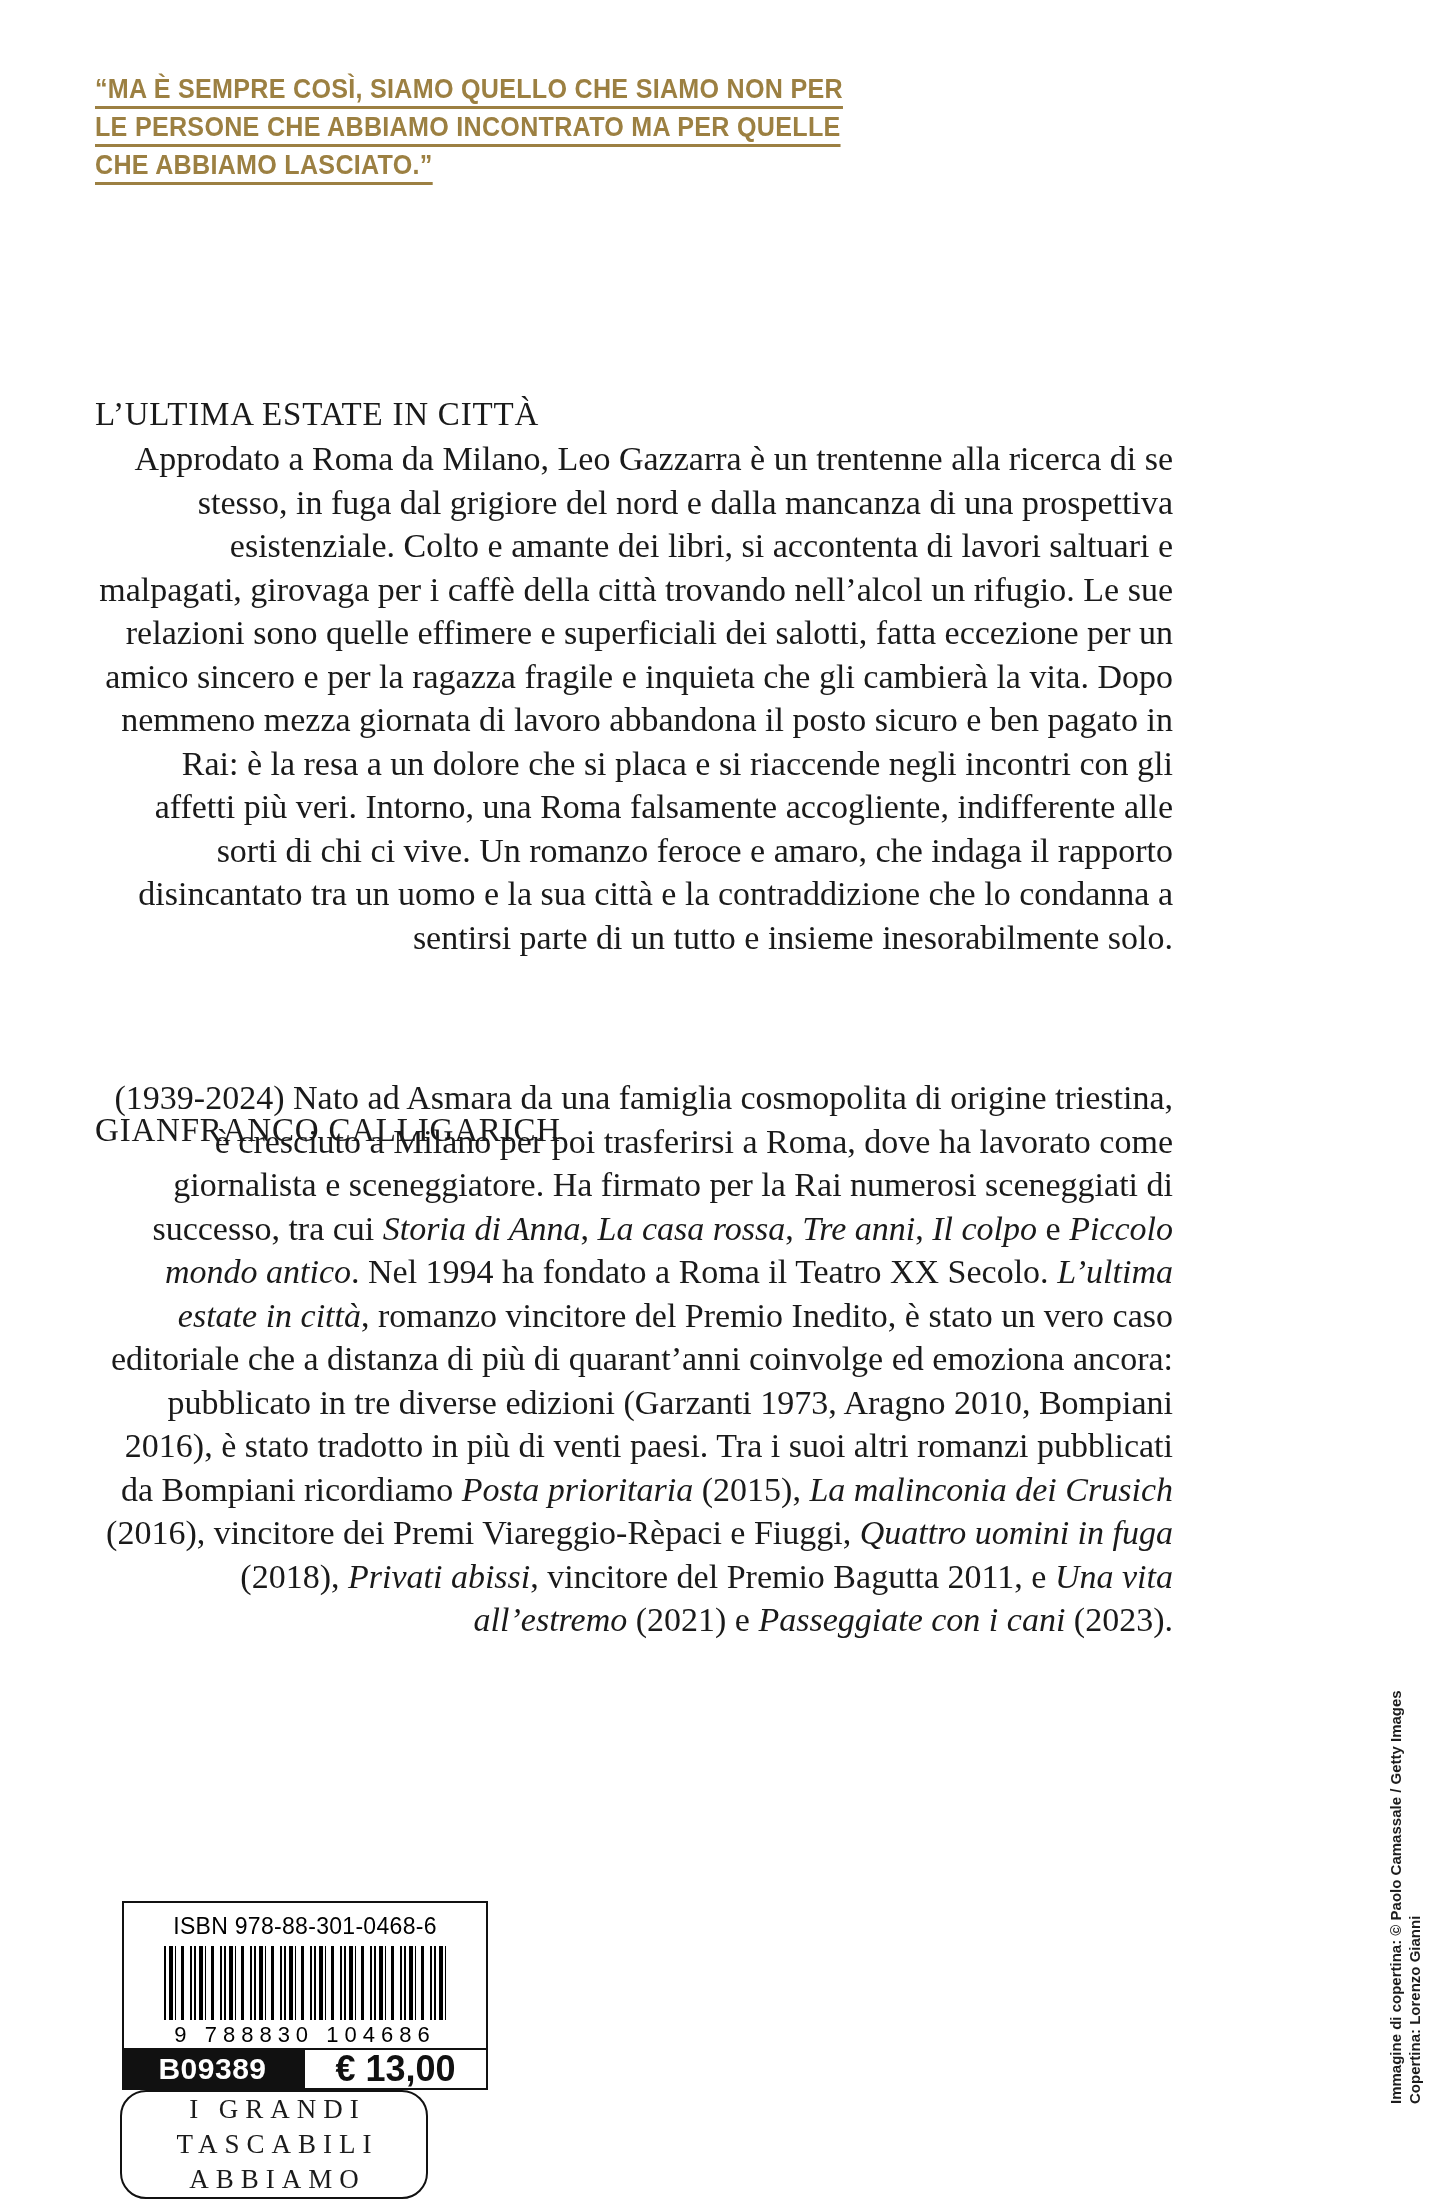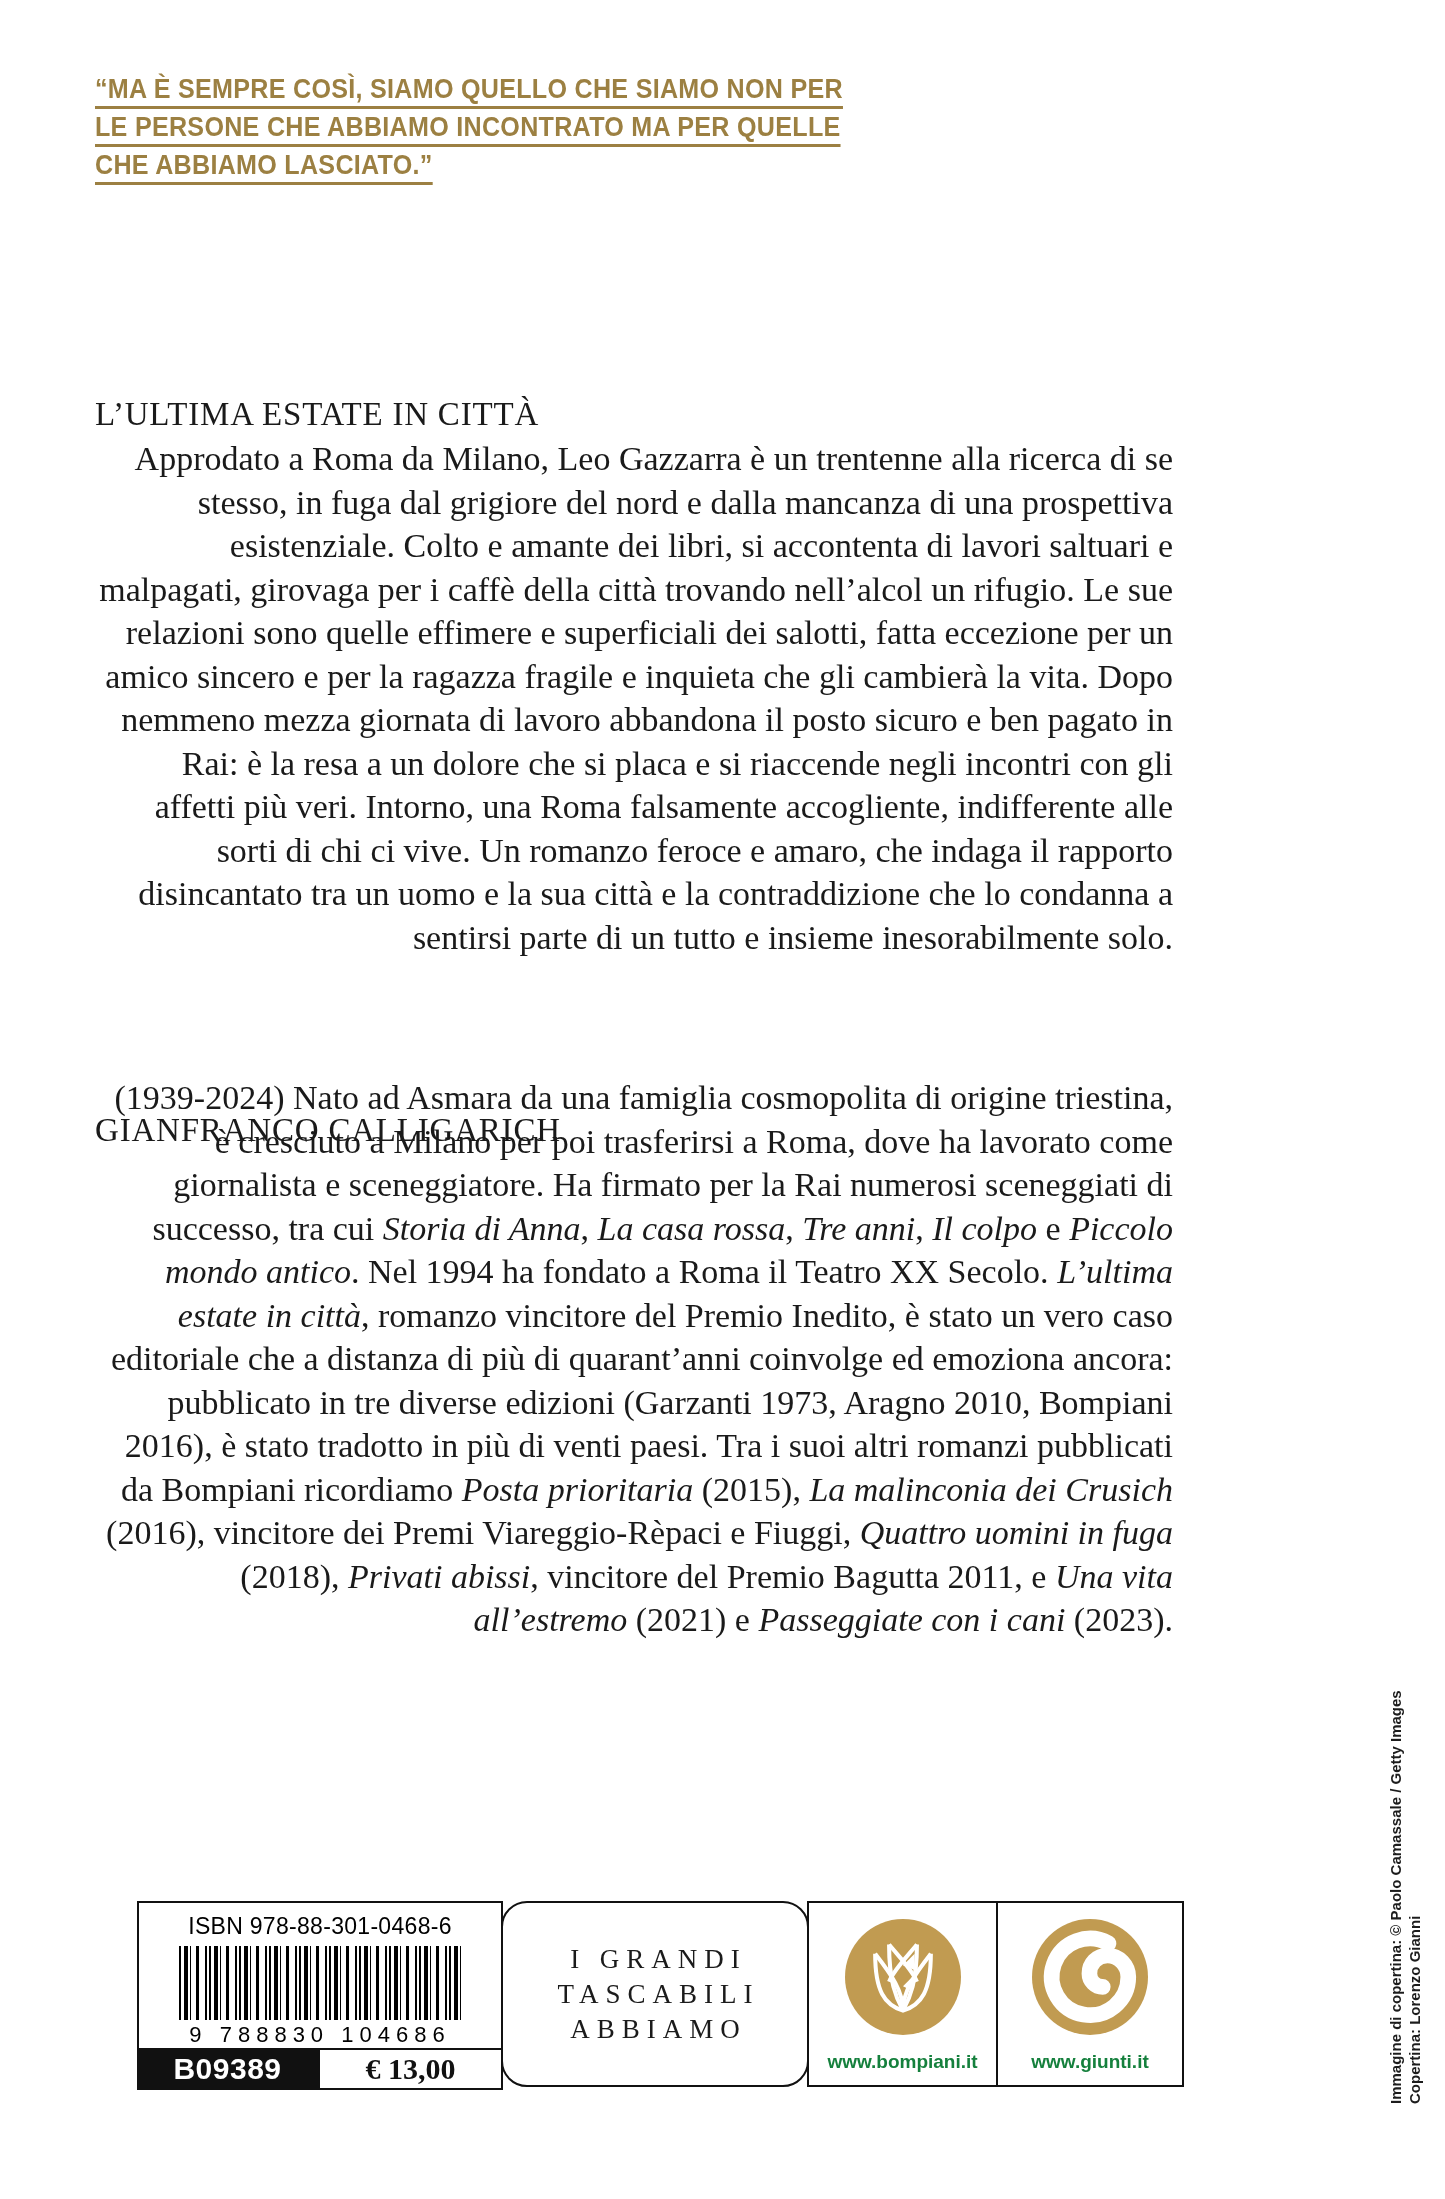--- a/index.html
+++ b/index.html
@@ -37,22 +37,22 @@
     font-family:"Liberation Serif",serif;font-weight:400;
     font-size:34px;line-height:43.5px;color:var(--ink);
     text-align:right;
   }
   .synopsis{top:437px;}
   .bio{top:1076px;}
   .bio .it{font-style:italic;}
 
   
   .footer{
-    position:absolute;left:137px;top:1901px;width:1053px;height:186px;
-    display:flex;font-family:"Liberation Sans",sans-serif;
+    position:absolute;left:122px;top:1901px;width:1053px;height:186px;
+    display:flex;font-family:"Liberation Sans",sans-serif;flex-direction:column;
   }
   .cell{border:2px solid #111;box-sizing:border-box;background:#fff;}
   .col{margin-left:-2px;}
   .col:first-child{margin-left:0;}
 
   .barcode-col{width:366px;display:flex;flex-direction:column;}
   .barcode-box{flex:1;text-align:center;padding-top:10px;}
   .isbn-label{font-size:23px;color:#000;letter-spacing:.3px;}
   .barcode-bars{
     width:282px;height:74px;margin:6px auto 0 auto;
@@ -64,21 +64,21 @@
   .barcode-digits{
     font-size:22px;letter-spacing:6px;color:#000;margin-top:2px;
   }
   .code-row{height:42px;display:flex;margin-top:-2px;}
   .code-black{
     width:181px;background:#111;color:#fff;
     font-weight:bold;font-size:30px;line-height:42px;text-align:center;
     letter-spacing:.5px;
   }
   .price-box{flex:1;margin-left:0;border:2px solid #111;box-sizing:border-box;
-    font-weight:bold;font-size:30px;line-height:38px;text-align:center;color:#111;font-family:Liberation Serif, serif;}
+    font-weight:bold;font-size:36px;line-height:38px;text-align:center;color:#111;}
 
   .series-col{width:308px;display:flex;align-items:center;justify-content:center;border-radius:26px;}
   .series{
     font-family:"Liberation Serif",serif;font-size:27px;line-height:35px;
     letter-spacing:7px;text-align:center;color:#1b1b1b;padding-left:7px;
   }
 
   .logo-col{width:191px;display:flex;flex-direction:column;align-items:center;
     justify-content:space-between;padding:16px 0 12px 0;}
   .logo-col.giunti{width:188px;}

